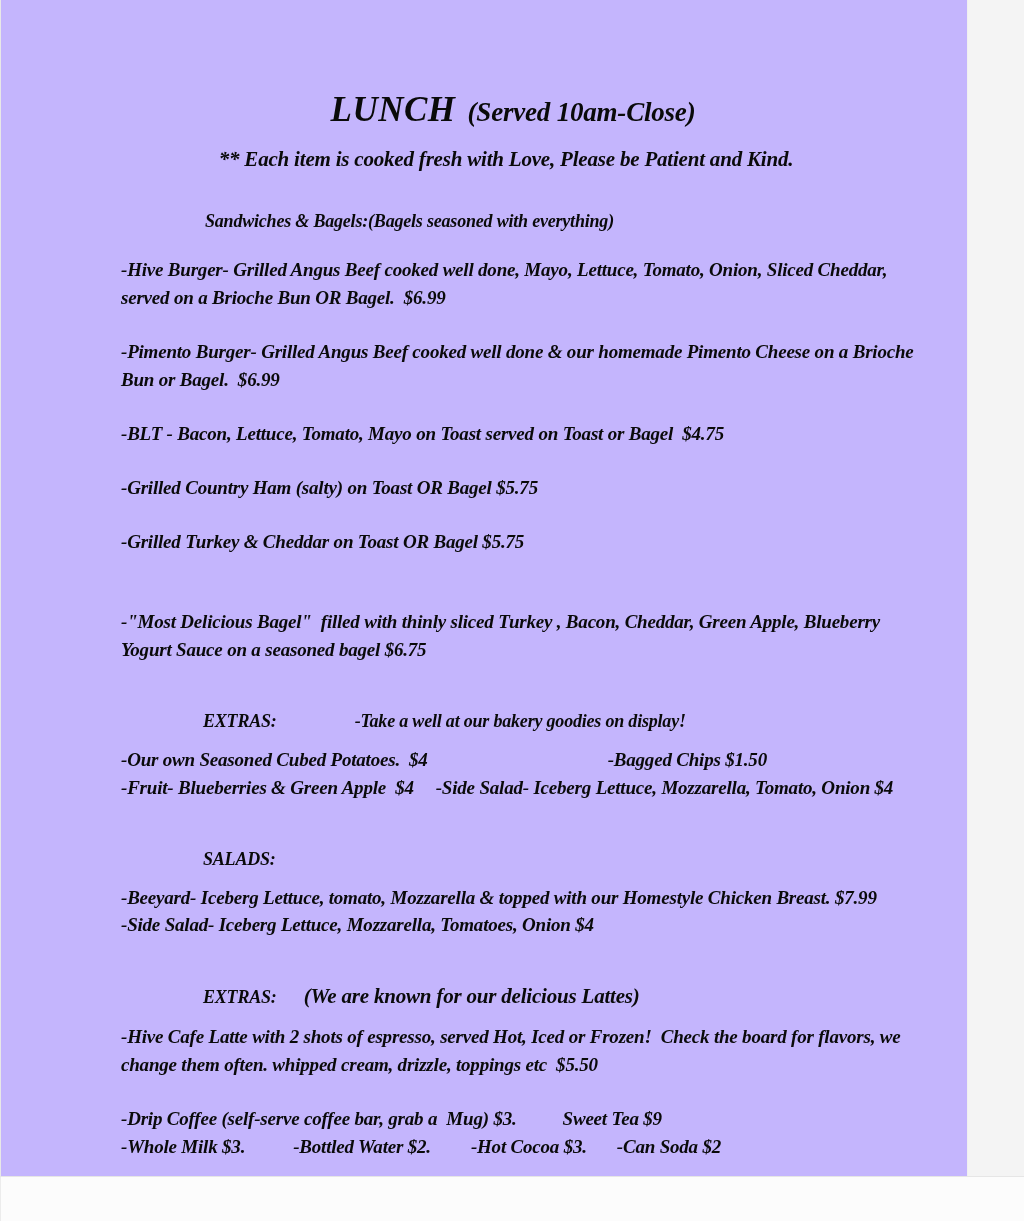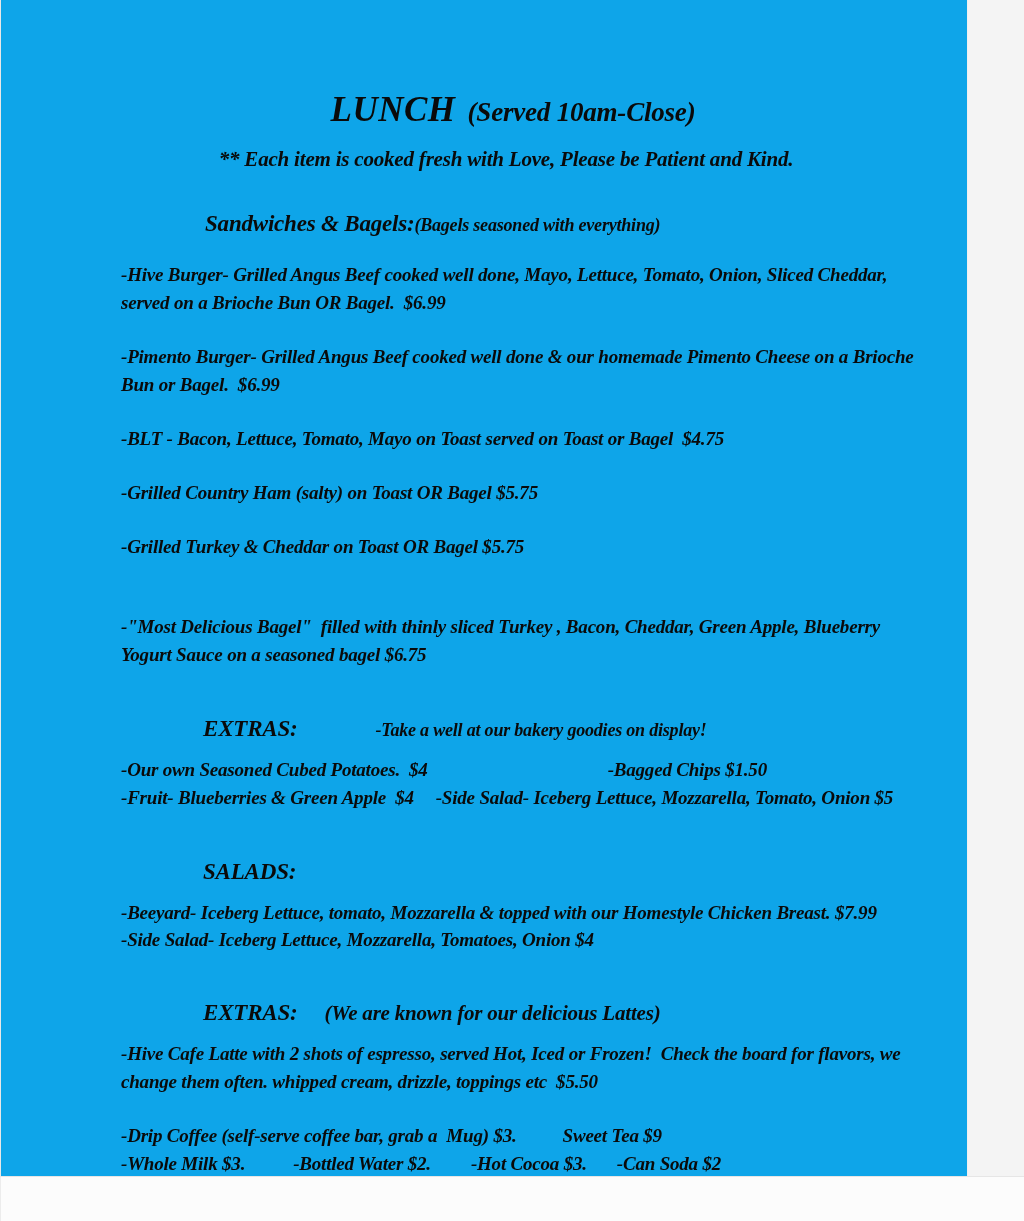--- a/index.html
+++ b/index.html
@@ -15,21 +15,21 @@
     overflow: hidden;
   }
 
   
   .page {
     position: absolute;
     left: 0;
     top: 0;
     width: 968px;
     height: 1176px;
-    background: #0ea5e9;
+    background: #c4b5fd;
     box-sizing: border-box;
     border-left: 1px solid #e8e8e8;
     border-right: 1px solid #f0f0f0;
     padding-left: 37px;
   }
   .page-edge {
     position: absolute;
     left: 0;
     top: 1176px;
     width: 1024px;
@@ -86,21 +86,21 @@
     margin-top: 22px;
     line-height: 1;
     padding-right: 14px;
   }
 
   .section-head-row {
     line-height: 1;
     white-space: pre;
   }
   .sec-name {
-    font-size: 23px;
+    font-size: 18px;
   }
   .sec-note {
     font-size: 18px;
   }
   .indent-sec-sw { padding-left: 180px; }
   .indent-sec    { padding-left: 178px; }
 
   
   .line {
     font-size: 19px;
@@ -152,21 +152,21 @@
     <div class="line script">-"Most Delicious Bagel"  filled with thinly sliced Turkey , Bacon, Cheddar, Green Apple, Blueberry Yogurt Sauce on a seasoned bagel $6.75</div>
 
     <div class="gap-lg"></div>
 
     <div class="section-head-row indent-sec">
       <span class="script sec-name">EXTRAS:</span><span class="script sec-note" style="margin-left:78px;">-Take a well at our bakery goodies on display!</span>
     </div>
 
     <div class="line script nowrap" style="padding-right:0;"><span>-Our own Seasoned Cubed Potatoes.  $4</span><span style="display:inline-block;width:180px;"></span><span>-Bagged Chips $1.50</span></div>
 
-    <div class="line script nowrap" style="padding-right:0;"><span>-Fruit- Blueberries &amp; Green Apple  $4</span><span style="display:inline-block;width:22px;"></span><span>-Side Salad- Iceberg Lettuce, Mozzarella, Tomato, Onion $5</span></div>
+    <div class="line script nowrap" style="padding-right:0;"><span>-Fruit- Blueberries &amp; Green Apple  $4</span><span style="display:inline-block;width:22px;"></span><span>-Side Salad- Iceberg Lettuce, Mozzarella, Tomato, Onion $4</span></div>
 
     <div class="gap-lg"></div>
 
     <div class="section-head-row indent-sec">
       <span class="script sec-name">SALADS:</span>
     </div>
 
     <div class="line script tight">-Beeyard- Iceberg Lettuce, tomato, Mozzarella &amp; topped with our Homestyle Chicken Breast. $7.99</div>
     <div class="line script tight">-Side Salad- Iceberg Lettuce, Mozzarella, Tomatoes, Onion $4</div>
 

